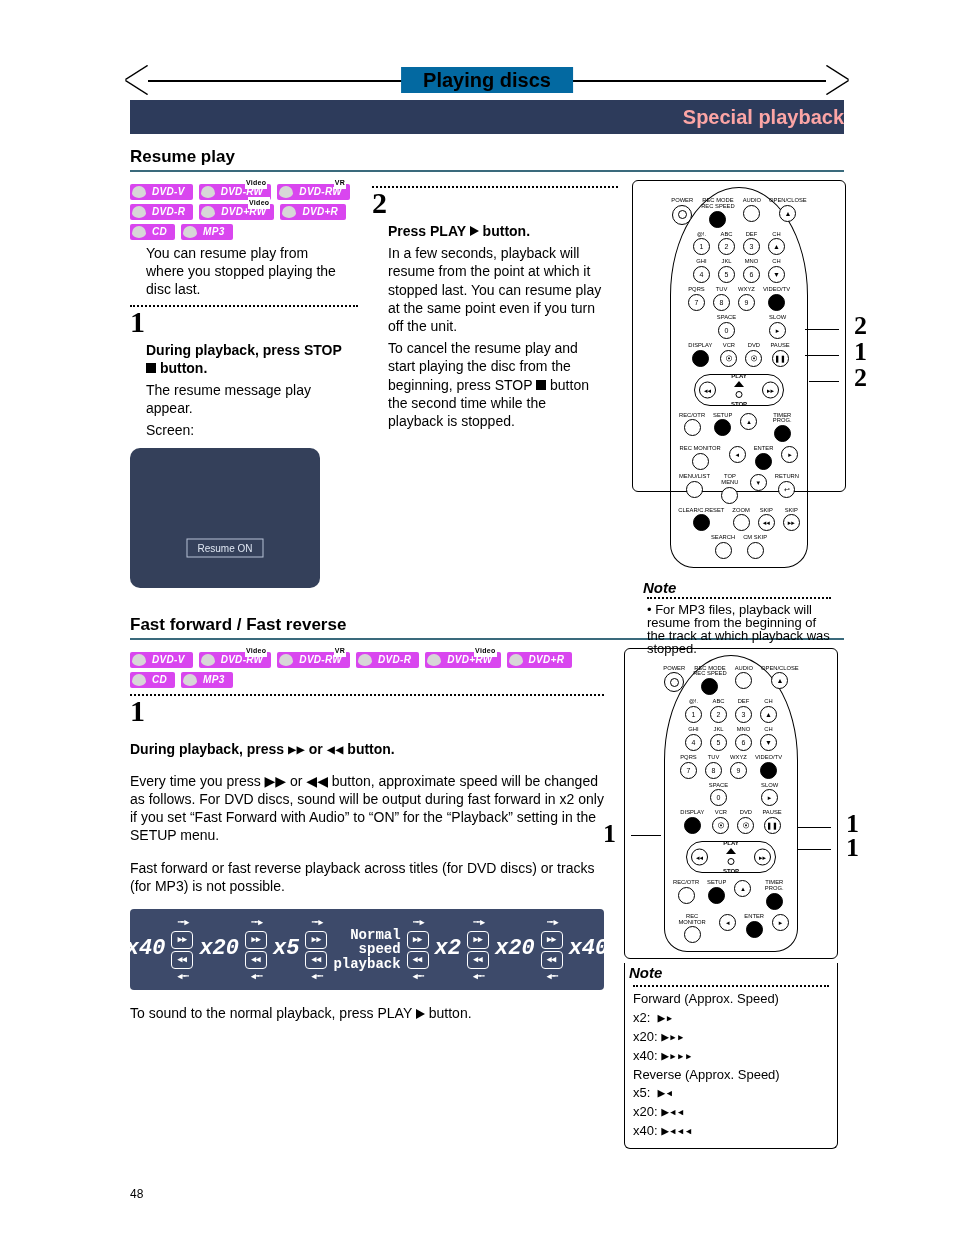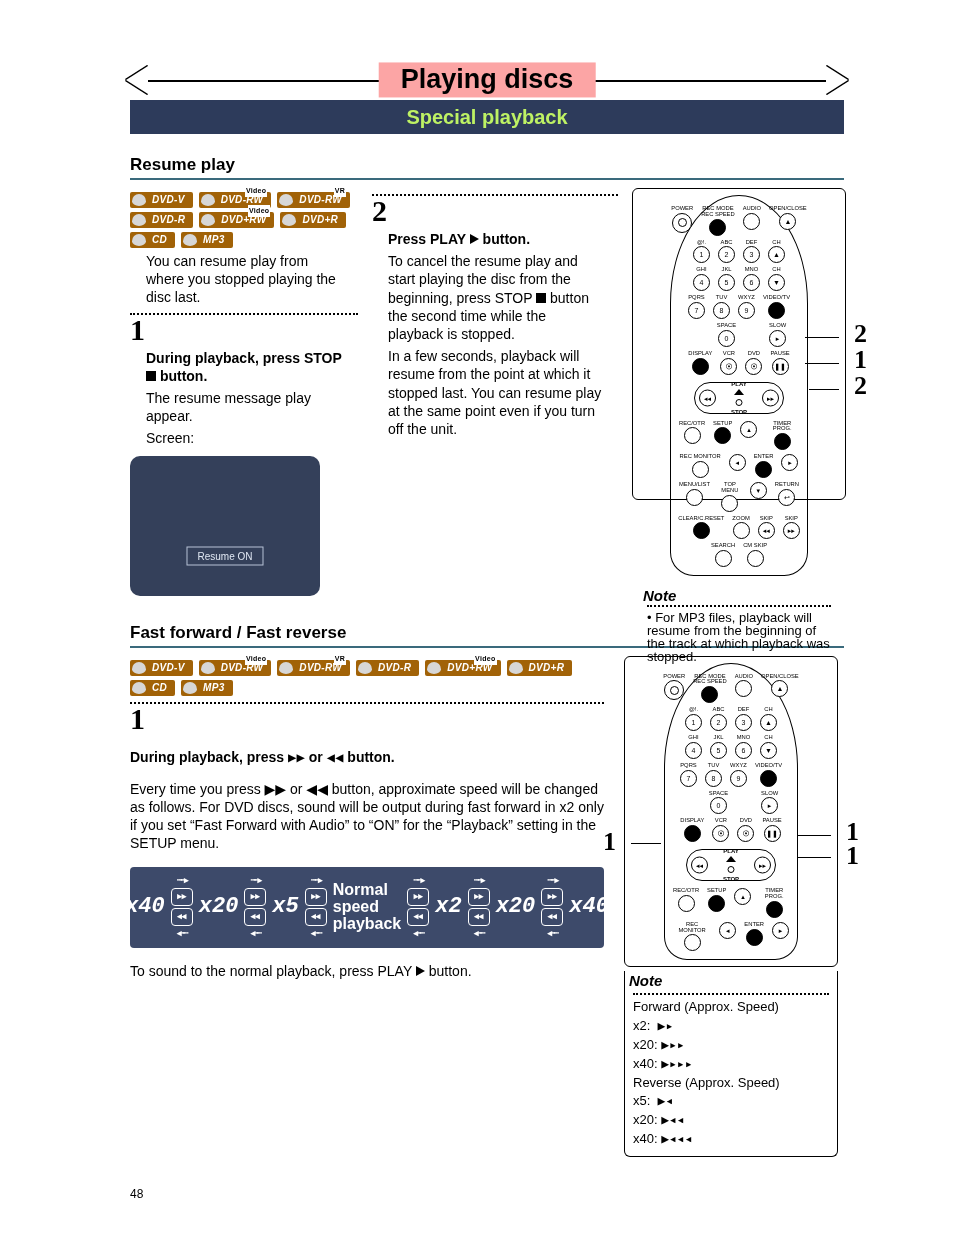--- a/index.html
+++ b/index.html
@@ -32,40 +32,40 @@
     width:0;height:0;
     border-top:14px solid transparent;
     border-bottom:14px solid transparent;
   }
   .banner-chev.left{left:-4px;border-right:22px solid #fff;
     filter:drop-shadow(-1px 0 0 #000) drop-shadow(0 1px 0 #000) drop-shadow(0 -1px 0 #000);}
   .banner-chev.right{right:-4px;border-left:22px solid #fff;
     filter:drop-shadow(1px 0 0 #000) drop-shadow(0 1px 0 #000) drop-shadow(0 -1px 0 #000);}
   .banner-label{
     position:absolute;left:50%;top:50%;transform:translate(-50%,-50%);
-    background:#fca5a5;padding:0 22px;font-size:27px;font-weight:bold;
+    background:#0369a1;padding:0 22px;font-size:20px;font-weight:bold;
   }
   .subbar{
-    background:var(--navy);color:#bef264;text-align:center;
-    font-size:20px;font-weight:bold;padding:4px 0;margin-bottom:20px;
+    background:var(--navy);color:#fca5a5;text-align:right;
+    font-size:20px;font-weight:bold;padding:4px 0;margin-bottom:12px;
   }
 
   
   .sec-head{
     font-weight:bold;font-size:17px;margin:0 0 2px 0;
   }
   .sec-rule{height:2px;background:var(--teal);margin:0 0 8px 0;}
   .dots{
     border:none;border-top:2px dotted #000;margin:6px 0 0 0;
   }
 
   
   .badges{display:flex;flex-wrap:wrap;gap:6px;margin:4px 0;}
   .badge{
-    position:relative;background:#a16207;color:#fff;
+    position:relative;background:#d946ef;color:#fff;
     font-size:10px;font-style:italic;font-weight:bold;
     padding:2px 8px 2px 22px;border-radius:2px;line-height:12px;
     letter-spacing:.3px;white-space:pre;
   }
   .badge::before{
     content:"";position:absolute;left:2px;top:2px;width:14px;height:12px;
     background:#d7d7d7;border-radius:50% 50% 50% 50% / 60% 60% 40% 40%;
   }
   .badge .sup{
     position:absolute;right:4px;top:-7px;font-size:7px;font-style:normal;
@@ -152,21 +152,21 @@
   .note-body{font-size:13px;padding:0 8px 6px 8px;}
   .note-body p{margin:0 0 2px 0;}
 
   
   .speed-dia{
     display:flex;align-items:center;justify-content:center;gap:6px;
     background:#3d4a6a;color:#fff;border-radius:4px;padding:8px 8px;
     margin:8px 0;font-weight:bold;
   }
   .speed-dia .lbl{font-size:22px;font-style:italic;font-family:Liberation Mono, monospace;}
-  .speed-dia .center{font-size:16px;line-height:1.05;text-align:left;}
+  .speed-dia .center{font-size:14px;line-height:1.05;text-align:right;font-family:Liberation Mono, monospace;}
   .speed-dia .btncol{display:flex;flex-direction:column;align-items:center;gap:2px;}
   .speed-dia .darrow{font-size:9px;letter-spacing:-2px;}
   .speed-dia .ob{
     width:20px;height:16px;border:1px solid #fff;border-radius:4px;
     display:flex;align-items:center;justify-content:center;font-size:9px;
   }
 
   .pg{position:absolute;left:130px;bottom:32px;font-size:12px;}
 
   
@@ -218,24 +218,24 @@
       <div class="resume">Resume ON</div>
     </div>
   </div>
 
   <div class="col">
     <hr class="dots">
     <div class="step-num">2</div>
     <p>
       <span class="bold">Press PLAY </span><span class="play-tri"></span><span class="bold"> button.</span>
     </p>
+    <p>In a few seconds, playback will resume from the point at which it stopped last. You can resume play at the same point even if you turn off the unit.</p>
     <p>
       <span>To cancel the resume play and start playing the disc from the beginning, press STOP </span><span class="stop-sq"></span><span> button the second time while the playback is stopped.</span>
     </p>
-    <p>In a few seconds, playback will resume from the point at which it stopped last. You can resume play at the same point even if you turn off the unit.</p>
   </div>
 
   <div class="col">
     <div class="remote-box" style="height:298px;">
       <div class="remote">
         <div class="rrow">
           <div class="rcell">
               <div class="rlabel">POWER</div>
               <div class="rbtn big">
                 <span style="width:7px;height:7px;border:1px solid #000;border-radius:50%;display:block"></span>
@@ -516,20 +516,21 @@
     <div class="badges">
       <span class="badge"><span>CD</span></span>
       <span class="badge"><span>MP3</span></span>
     </div>
     <hr class="dots">
     <div class="step-num">1</div>
     <p>
       <span class="bold">During playback, press </span><span class="bold ff-icon">▶▶</span><span class="bold"> or </span><span class="bold ff-icon">◀◀</span><span class="bold"> button.</span>
     </p>
     <p>Every time you press ▶▶ or ◀◀ button, approximate speed will be changed as follows. For DVD discs, sound will be output during fast forward in x2 only if you set “Fast Forward with Audio” to “ON” for the “Playback” setting in the SETUP menu.</p>
+    <p>Fast forward or fast reverse playback across titles (for DVD discs) or tracks (for MP3) is not possible.</p>
 
     <div class="speed-dia">
       <span class="lbl">x40</span>
       <div class="btncol">
           <span class="darrow">┄┄▸</span>
           <div class="ob">▸▸</div>
           <div class="ob">◂◂</div>
           <span class="darrow">◂┄┄</span>
         </div>
       <span class="lbl">x20</span>

